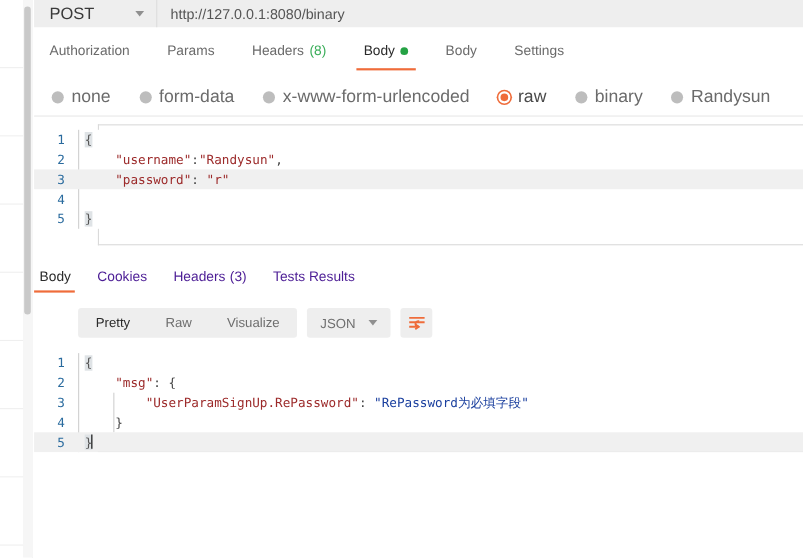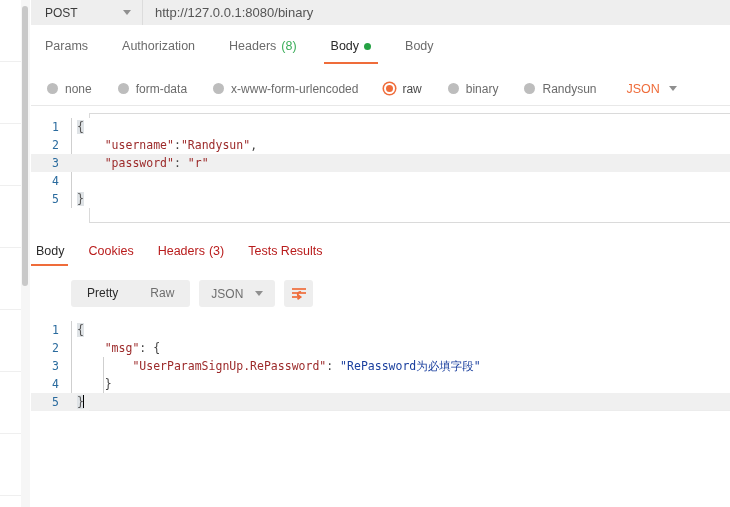--- a/index.html
+++ b/index.html
@@ -32,21 +32,21 @@
   
   .url-row {
     position: absolute; left: 0; top: 0; width: 699px; height: 25px;
     background: #eeeeee; display: flex; align-items: center;
   }
   .method-box {
     width: 112px; height: 25px; display: flex; align-items: center;
     justify-content: space-between; padding: 0 11px 0 14px;
     border-right: 1px solid #dcdcdc;
   }
-  .method-label { font-size: 12px; color: #3a3a3a; }
+  .method-label { font-size: 15px; color: #3a3a3a; }
   .caret-down {
     width: 0; height: 0; border-left: 4.5px solid transparent;
     border-right: 4.5px solid transparent; border-top: 5px solid #8f8f8f;
   }
   .url-text { font-size: 13px; color: #555; padding-left: 12px; }
 
   
   .req-tabs {
     position: absolute; left: 0; top: 25px; width: 699px; height: 44px;
     background: #fff; display: flex; align-items: center; padding-left: 14px;
@@ -68,21 +68,21 @@
   }
 
   
   .radio-row {
     position: absolute; left: 0; top: 72px; width: 699px; height: 34px;
     display: flex; align-items: center; padding-left: 16px;
     border-bottom: 1px solid #e8e8e8;
   }
   .radio-item {
     display: flex; align-items: center; gap: 7px; margin-right: 26px;
-    font-size: 12px; color: #6b6b6b; cursor: pointer; white-space: nowrap;
+    font-size: 16px; color: #6b6b6b; cursor: pointer; white-space: nowrap;
   }
   .radio-dot {
     width: 11px; height: 11px; border-radius: 50%; background: #bdbdbd;
     flex: none;
   }
   .radio-item.selected .radio-dot {
     background: #ef6c3a; border: 2.5px solid #fff;
     box-shadow: 0 0 0 1.5px #ef6c3a; width: 11px; height: 11px;
   }
   .radio-item.selected { color: #4a4a4a; }
@@ -126,21 +126,21 @@
     position: absolute; left: 58px; top: 113px; width: 641px; height: 110px;
     border: 1px solid #dadada; border-right: none; background: #fff;
   }
 
   
   .resp-tabs {
     position: absolute; left: 0; top: 236px; width: 699px; height: 30px;
     display: flex; align-items: center; padding-left: 5px;
   }
   .resp-tab {
-    position: relative; font-size: 12.5px; color: #b91c1c; margin-right: 24px;
+    position: relative; font-size: 12.5px; color: #4c1d95; margin-right: 24px;
     cursor: pointer; height: 30px; display: flex; align-items: center;
   }
   .resp-tab.active { color: #2b2b2b; }
   .resp-tab.active::after {
     content: ""; position: absolute; left: -5px; right: -3px; bottom: 0;
     height: 2.5px; background: #ef6c3a;
   }
 
   .resp-toolbar {
     position: absolute; left: 40px; top: 280px; display: flex;
@@ -193,35 +193,38 @@
     <div class="url-row">
       <div class="method-box">
         <span class="method-label">POST</span>
         <span class="caret-down"></span>
       </div>
       <div class="url-text">http://127.0.0.1:8080/binary</div>
     </div>
 
     <div class="req-tabs">
       <div class="tab">
+        <span>Authorization</span>
+      </div>
+      <div class="tab">
         <span>Params</span>
-      </div>
-      <div class="tab">
-        <span>Authorization</span>
       </div>
       <div class="tab">
         <span>Headers</span>
         <span class="count">(8)</span>
       </div>
       <div class="tab active">
         <span>Body</span>
         <span class="green-dot"></span>
       </div>
       <div class="tab">
         <span>Body</span>
+      </div>
+      <div class="tab">
+        <span>Settings</span>
       </div>
     </div>
 
     <div class="radio-row">
       <div class="radio-item">
         <span class="radio-dot"></span>
         <span>none</span>
       </div>
       <div class="radio-item">
         <span class="radio-dot"></span>
@@ -287,20 +290,21 @@
       </div>
       <div class="resp-tab">
         <span>Tests Results</span>
       </div>
     </div>
 
     <div class="resp-toolbar">
       <div class="seg-group">
         <span class="seg active">Pretty</span>
         <span class="seg">Raw</span>
+        <span class="seg">Visualize</span>
       </div>
       <div class="sel-box">
         <span>JSON</span>
         <span class="caret-down"></span>
       </div>
       <div class="wrap-btn">
         <svg width="16" height="14" viewBox="0 0 16 14">
           <line x1="1" y1="2" x2="15" y2="2" stroke="#ef6c3a" stroke-width="1.7"></line>
           <line x1="1" y1="6" x2="15" y2="6" stroke="#ef6c3a" stroke-width="1.7"></line>
           <line x1="1" y1="10" x2="10" y2="10" stroke="#ef6c3a" stroke-width="1.7"></line>

